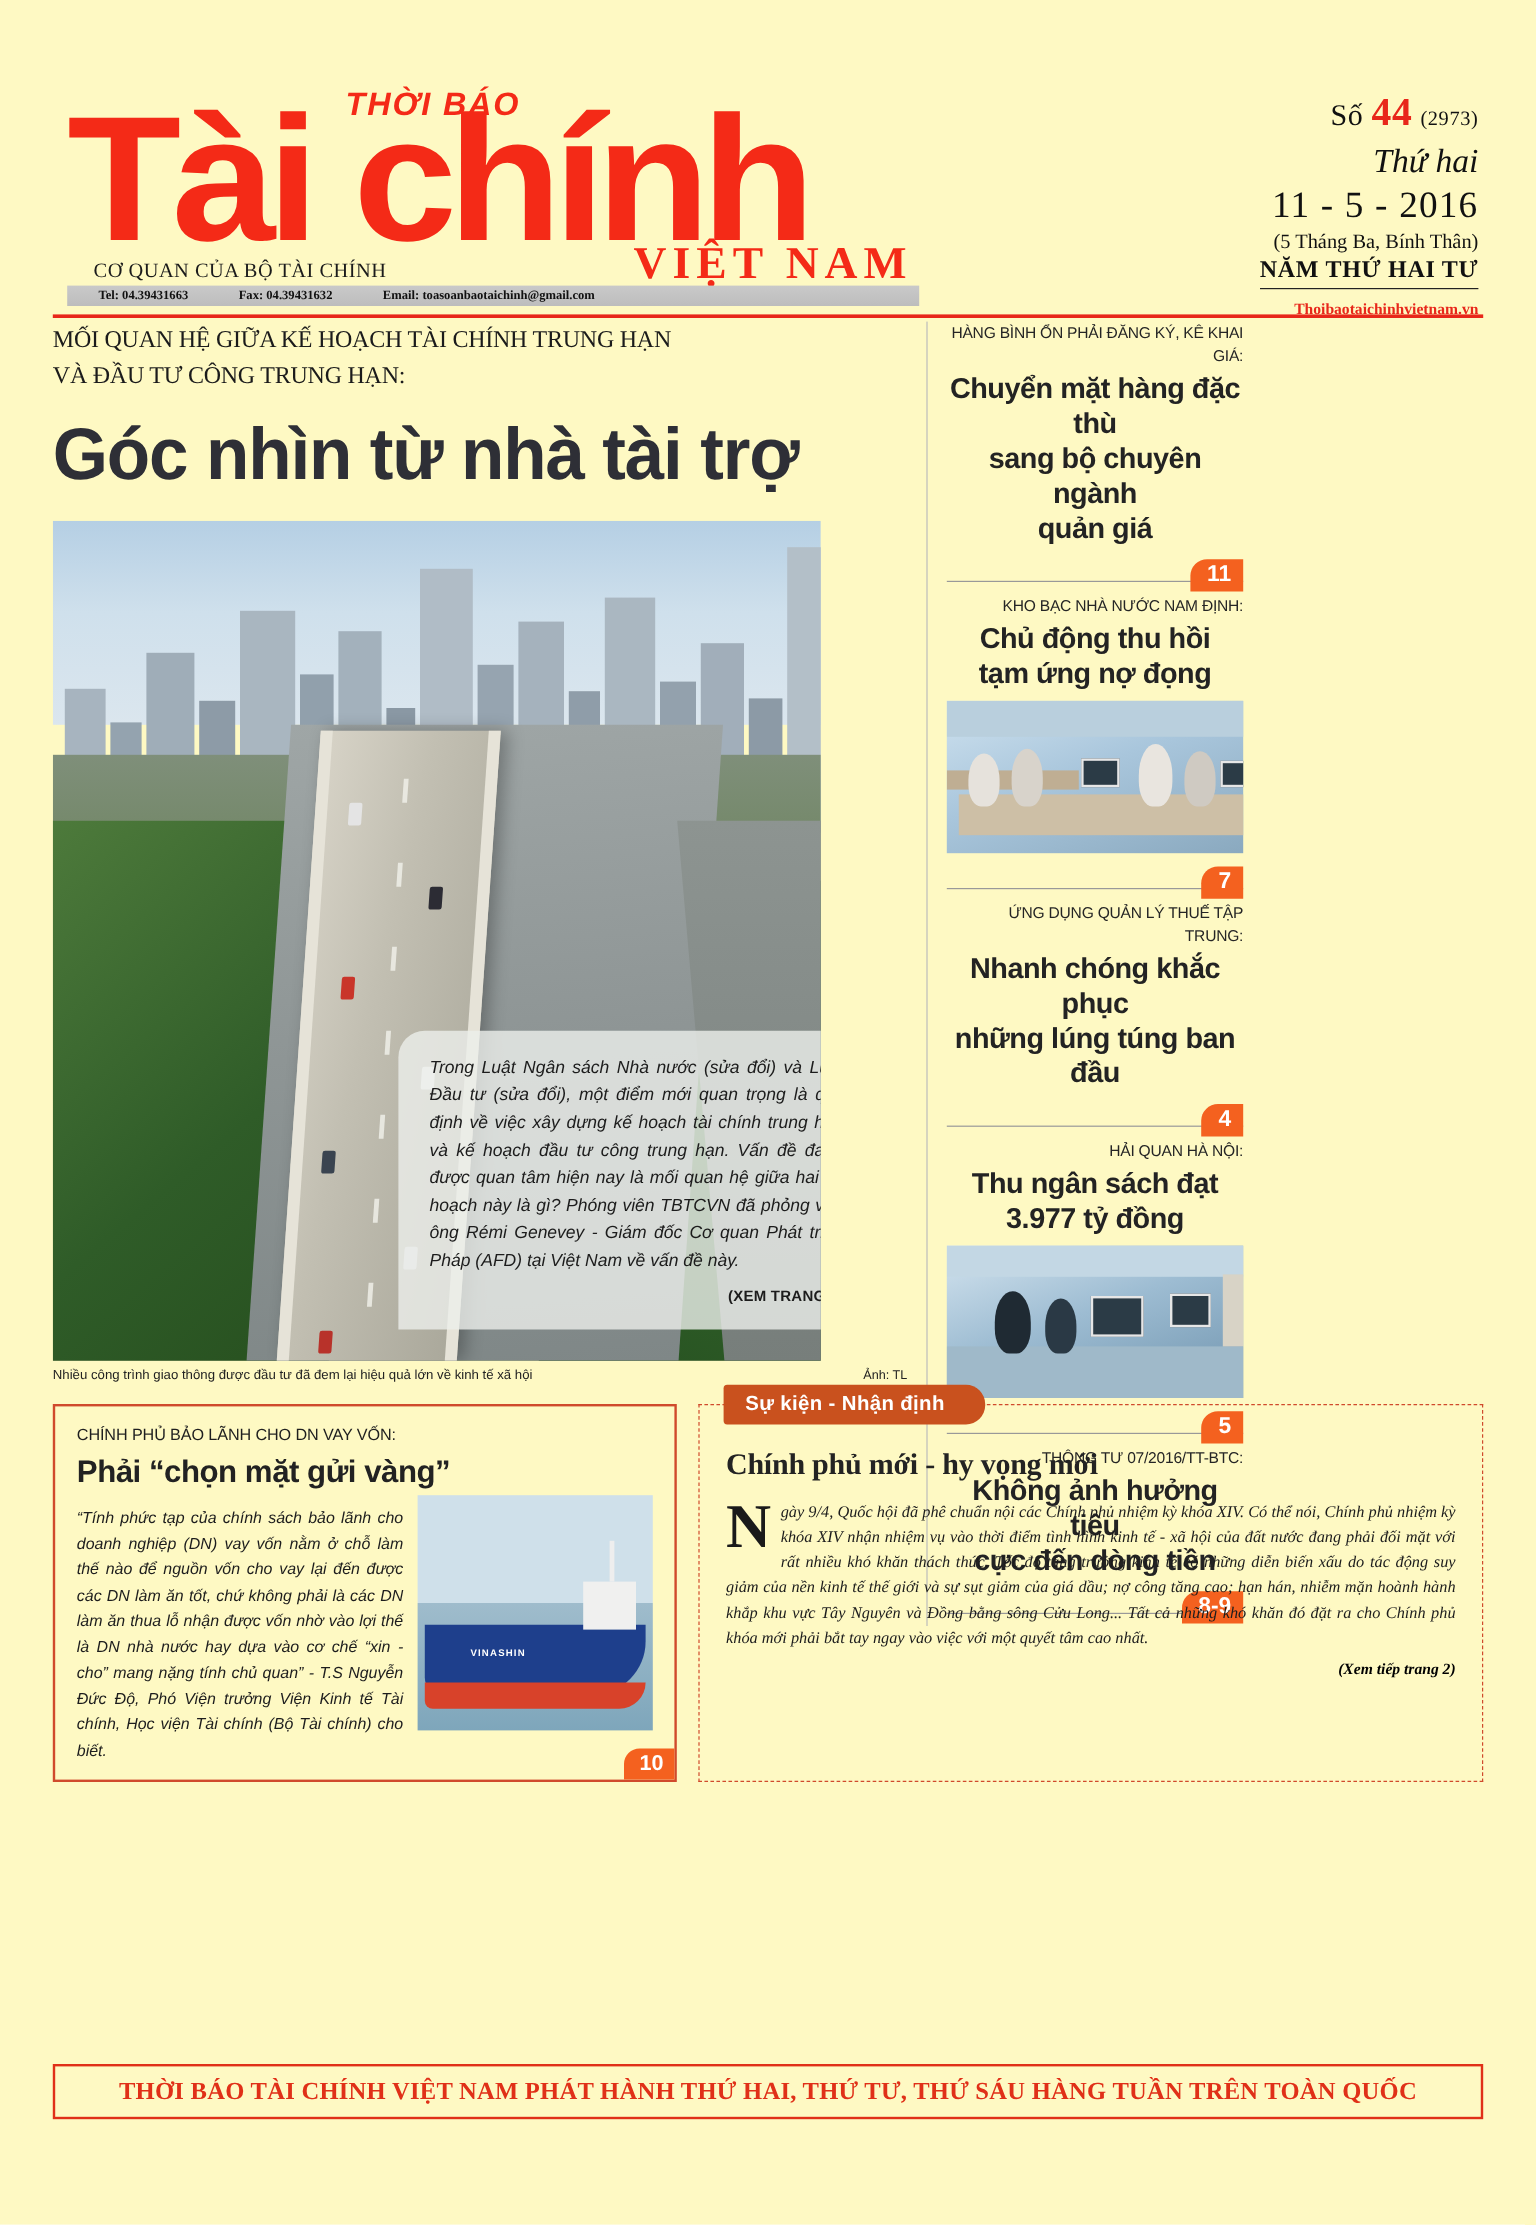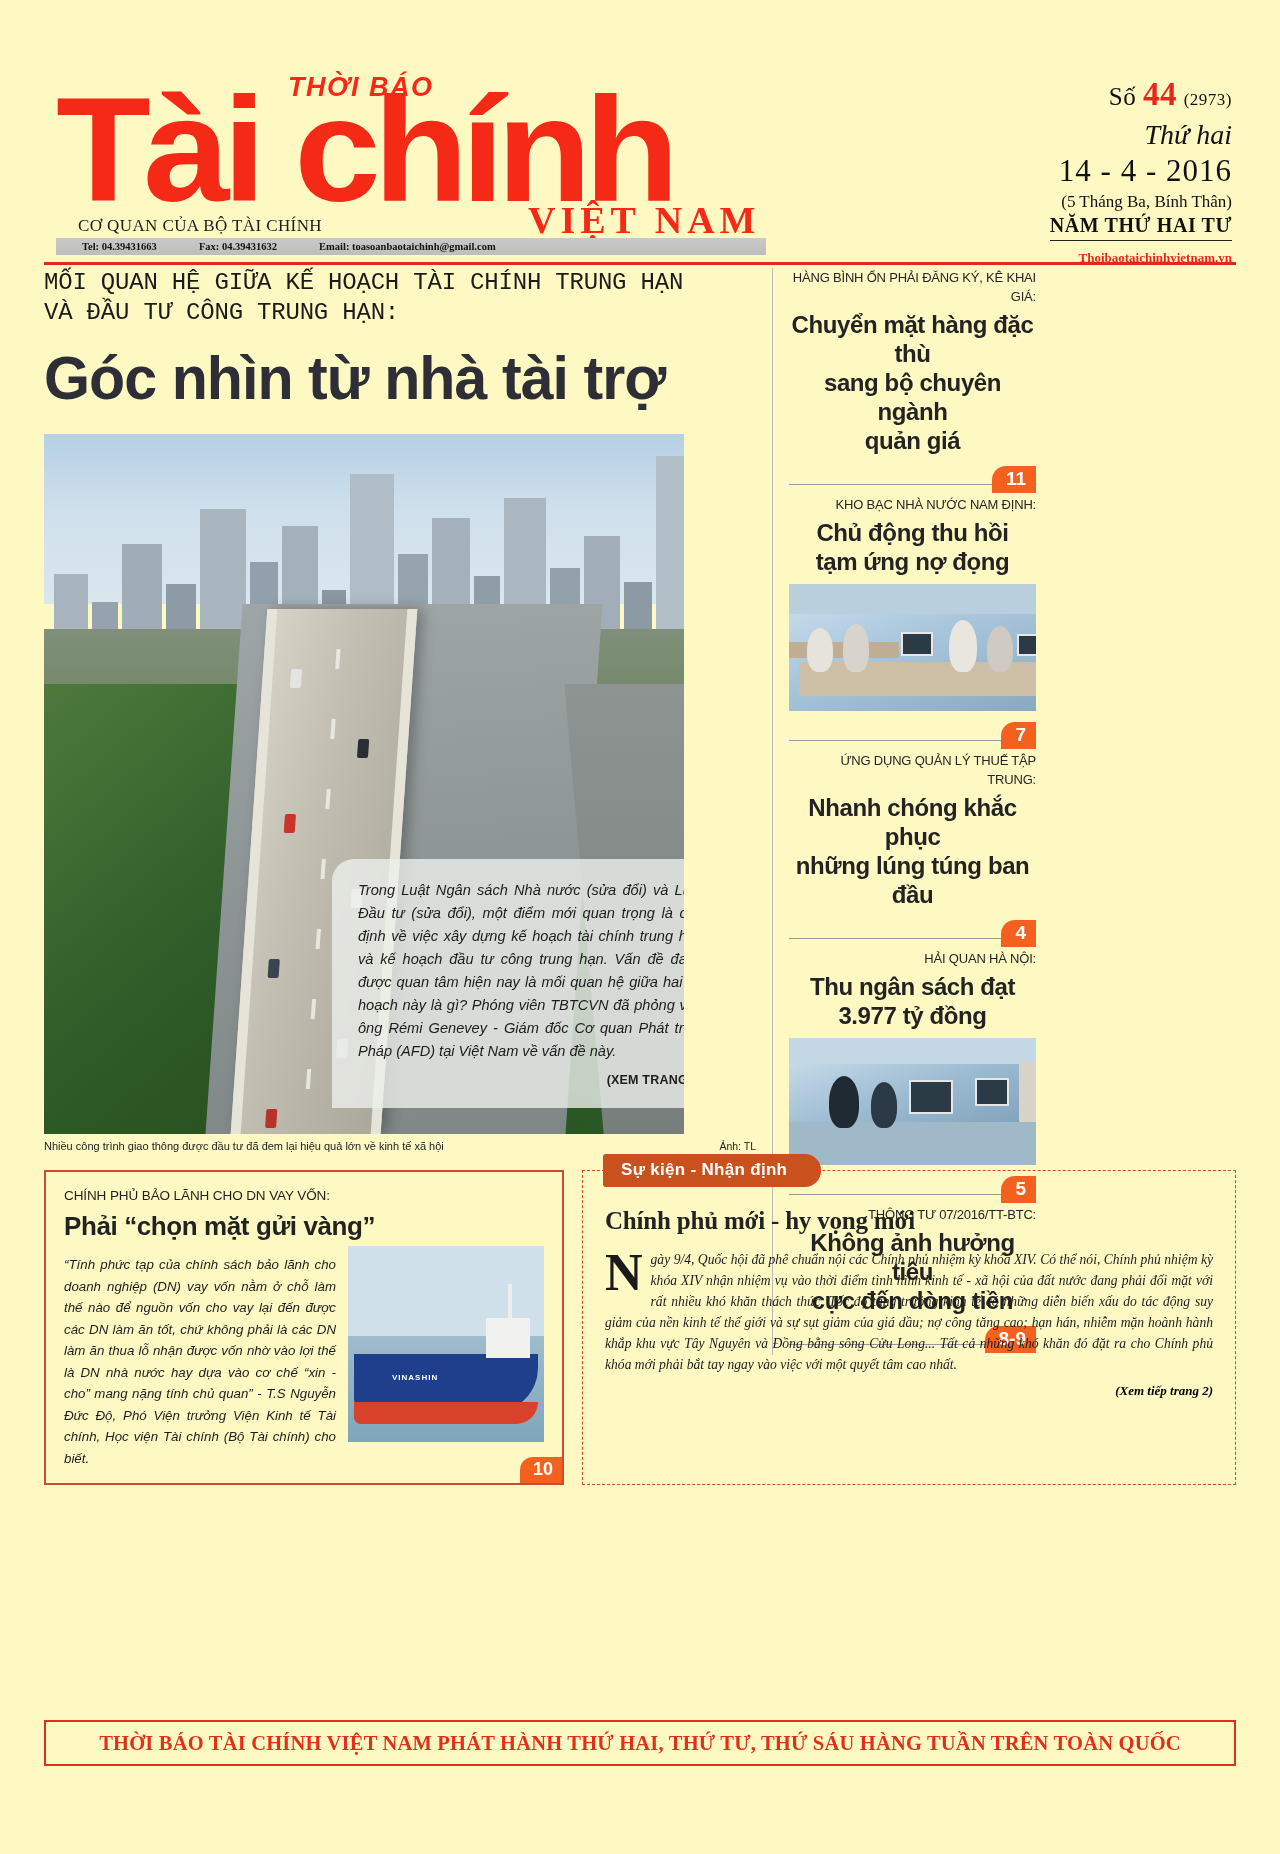--- a/index.html
+++ b/index.html
@@ -127,22 +127,22 @@
   .content {
     position: absolute;
     top: 268px; left: 44px; right: 44px;
   }
   .cols { display: flex; }
   .col-left { width: 728px; padding-right: 16px; }
   .col-right { width: 264px; padding-left: 16px; border-left: 1px solid #bbb; }
 
   
   .kicker {
-    font-family: Liberation Mono, monospace;
-    font-size: 24px; line-height: 30px;
+    font-family: Liberation Serif, serif;
+    font-size: 20px; line-height: 30px;
     color: #1b1b1b; letter-spacing: -0.2px;
   }
   .lead-headline {
     font-family: "Liberation Sans", sans-serif;
     font-weight: bold;
     font-size: 61px;
     line-height: 72px;
     color: #2e2f36;
     letter-spacing: -1px;
     margin-top: 14px;
@@ -375,21 +375,21 @@
       <span>Email: toasoanbaotaichinh@gmail.com</span>
     </div>
 
     <div class="date-block">
       <div class="d-so">
         <span>Số</span>
         <span class="num">44</span>
         <span class="paren">(2973)</span>
       </div>
       <div class="d-thu">Thứ hai</div>
-      <div class="d-date">14 - 4 - 2016</div>
+      <div class="d-date">11 - 5 - 2016</div>
       <div class="d-lunar">(5 Tháng Ba, Bính Thân)</div>
       <div><span class="d-year">NĂM THỨ HAI TƯ</span></div>
       <div class="d-web">Thoibaotaichinhvietnam.vn</div>
     </div>
   </div>
   <div class="red-rule"></div>
 
   <div class="content">
     <div class="cols">
 

